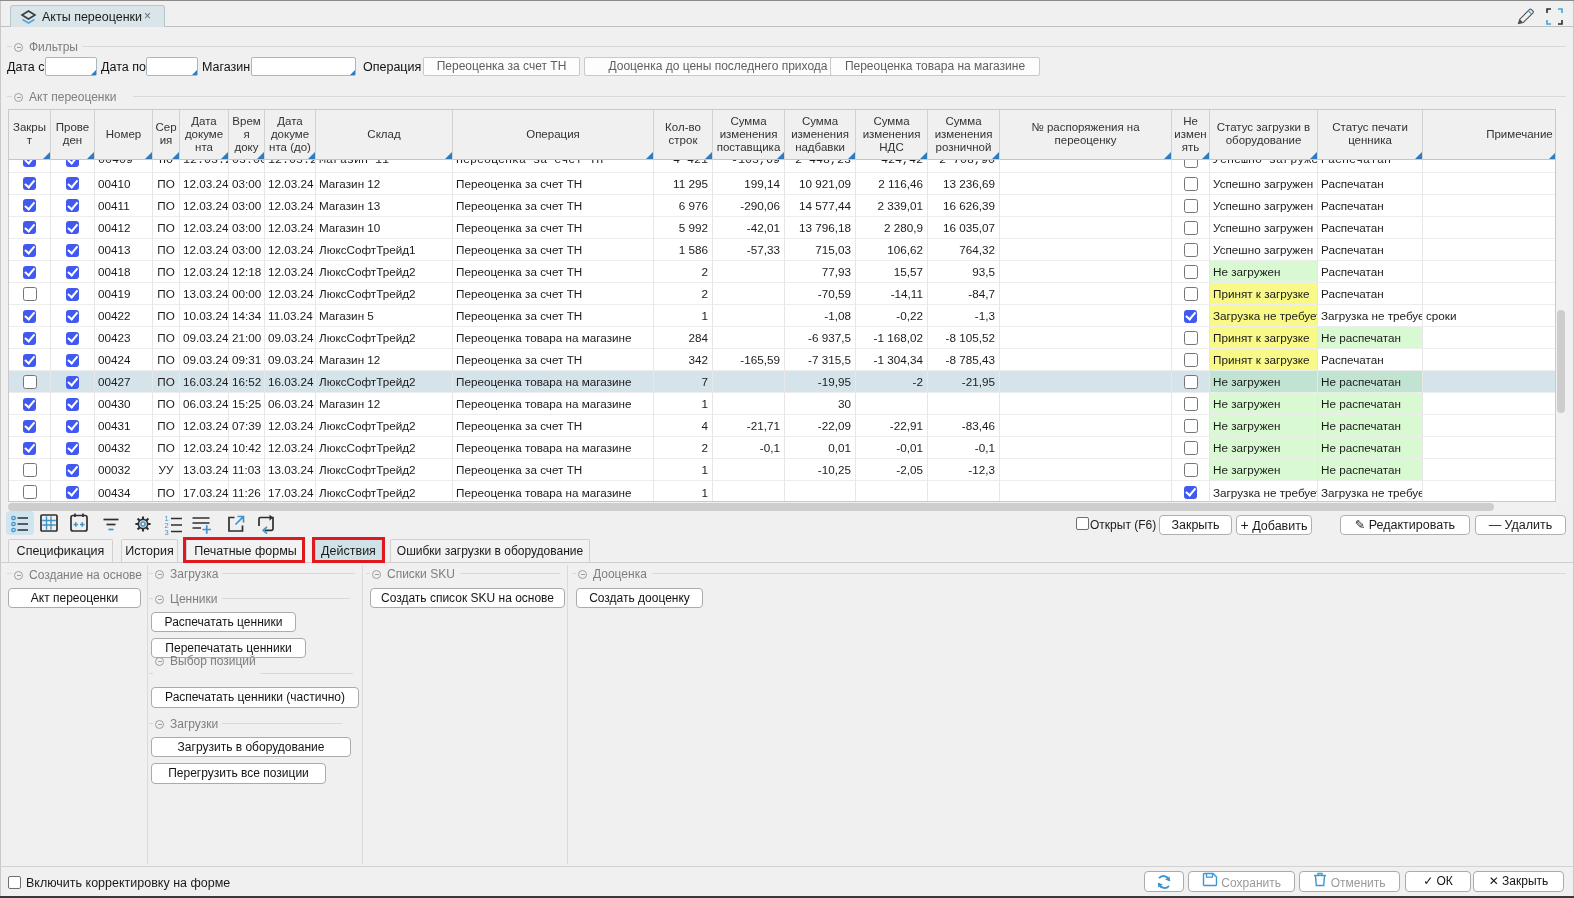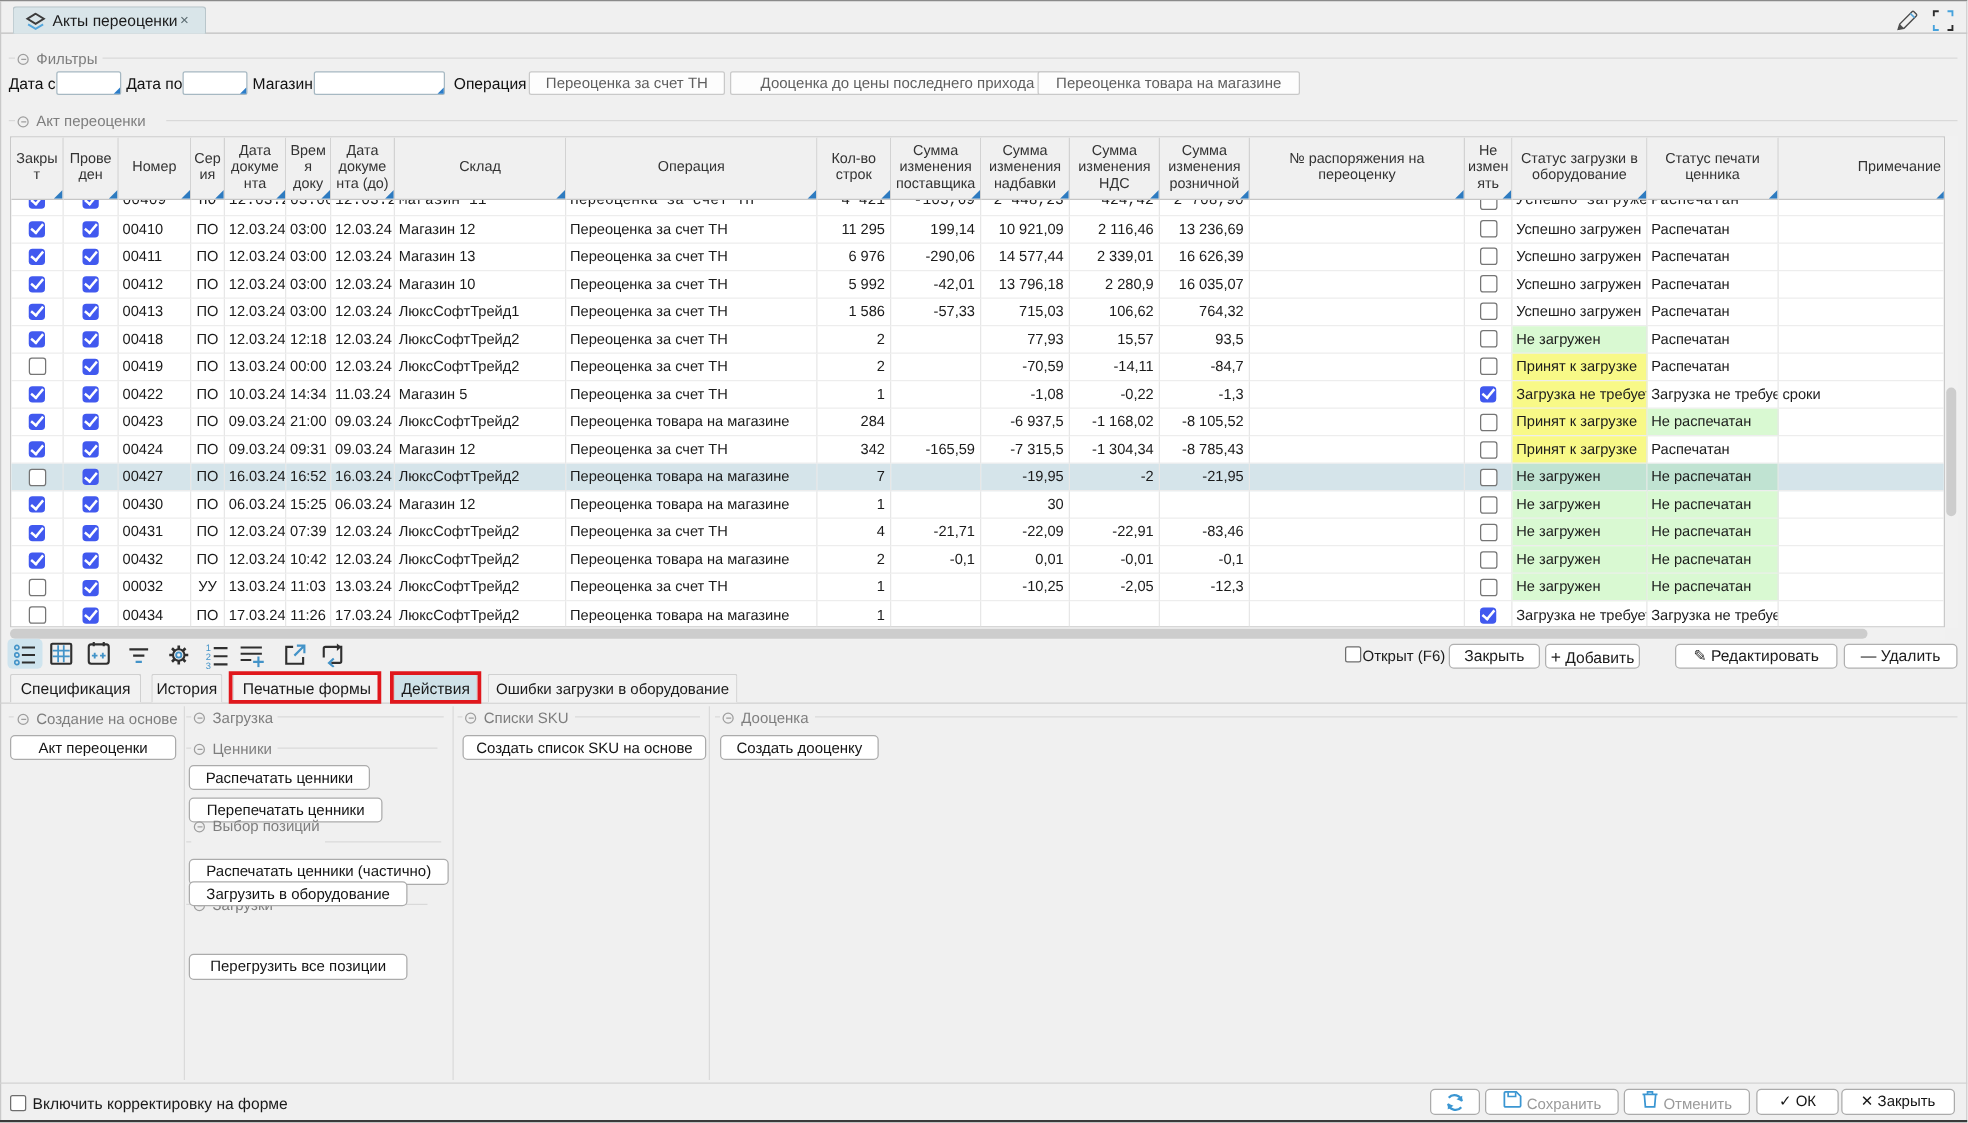--- a/index.html
+++ b/index.html
@@ -629,21 +629,21 @@
 <div class="gline" style="left:222px;top:598px;width:128px"></div>
 <div class="pbtn" style="left:151px;top:612px;width:145px;height:20px;line-height:18px">Распечатать ценники</div>
 <div class="pbtn" style="left:151px;top:638px;width:155px;height:20px;line-height:18px">Перепечатать ценники</div>
 <div class="gline" style="left:149px;top:673px;width:4px"></div>
 <div class="gsub" style="left:155px;top:654px"><span class="gminus"></span>Выбор позиций</div>
 <div class="gline" style="left:260px;top:673px;width:93px"></div>
 <div class="pbtn" style="left:151px;top:687px;width:208px;height:21px;line-height:19px">Распечатать ценники (частично)</div>
 <div class="gline" style="left:149px;top:723px;width:4px"></div>
 <div class="gsub" style="left:155px;top:717px"><span class="gminus"></span>Загрузки</div>
 <div class="gline" style="left:222px;top:723px;width:120px"></div>
-<div class="pbtn" style="left:151px;top:705px;width:175px;height:20px;line-height:18px">Загрузить в оборудование</div>
+<div class="pbtn" style="left:151px;top:737px;width:200px;height:20px;line-height:18px">Загрузить в оборудование</div>
 <div class="pbtn" style="left:151px;top:763px;width:175px;height:21px;line-height:19px">Перегрузить все позиции</div>
 
 <div class="gline" style="left:366px;top:573px;width:4px"></div>
 <div class="gsub" style="left:372px;top:567px"><span class="gminus"></span>Списки SKU</div>
 <div class="gline" style="left:460px;top:573px;width:100px"></div>
 <div class="pbtn" style="left:370px;top:588px;width:195px;height:20px;line-height:18px">Создать список SKU на основе</div>
 
 <div class="gline" style="left:572px;top:573px;width:4px"></div>
 <div class="gsub" style="left:578px;top:567px"><span class="gminus"></span>Дооценка</div>
 <div class="gline" style="left:652px;top:573px;width:914px"></div>

